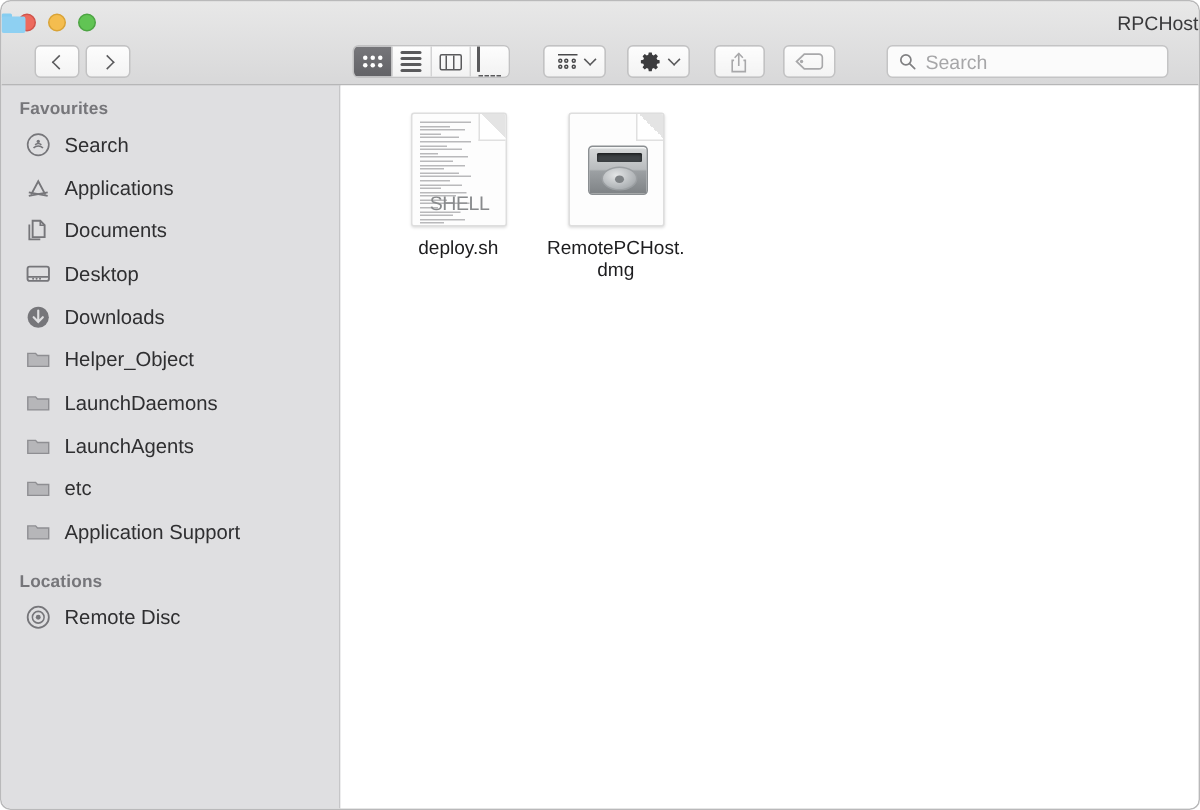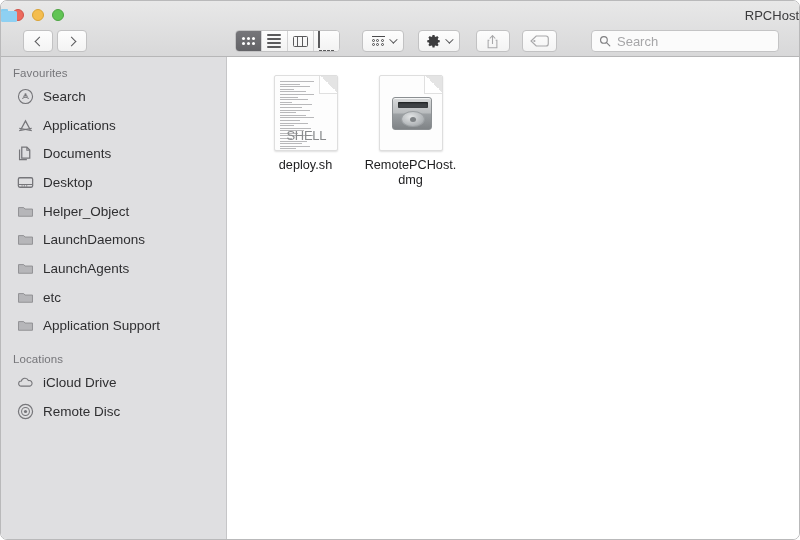--- a/index.html
+++ b/index.html
@@ -238,21 +238,21 @@
   
   .sidebar {
     flex: 0 0 226px;
     background: #dfdfe1;
     border-right: 1px solid #c6c6c8;
     padding-top: 10px;
     overflow: hidden;
   }
   .sb-header {
     font-size: 11.5px;
-    font-weight: normal;
+    font-weight: bold;
     color: #76767a;
     padding: 0 0 3px 12px;
     letter-spacing: 0.1px;
   }
   .sb-header.second { padding-top: 13px; }
   .sb-item {
     height: 28.7px;
     display: flex;
     align-items: center;
     gap: 9px;
@@ -553,20 +553,29 @@
             <rect x="1.6" y="4.4" width="16.8" height="11.2" rx="1.7" fill="none" stroke="currentColor" stroke-width="1.5"></rect>
             <path d="M1.6 12.4h16.8" stroke="currentColor" stroke-width="1.3" fill="none"></path>
             <circle cx="6" cy="14" r="0.8" fill="currentColor"></circle>
             <circle cx="8.7" cy="14" r="0.8" fill="currentColor"></circle>
             <circle cx="11.4" cy="14" r="0.8" fill="currentColor"></circle>
           </svg>
         </span>
         <span>Desktop</span>
       </div>
 
+      <div class="sb-item">
+        <span class="sb-ico">
+          <svg width="17" height="17" viewBox="0 0 20 20">
+            <circle cx="10" cy="10" r="8.3" fill="currentColor"></circle>
+            <path d="M10 4.8v8.4M6.4 10L10 13.7 13.6 10" fill="none" stroke="#dfdfe1" stroke-width="1.7" stroke-linecap="round"></path>
+          </svg>
+        </span>
+        <span>Downloads</span>
+      </div>
 
       <div class="sb-item">
         <span class="sb-ico">
           <svg width="17" height="17" viewBox="0 0 20 20">
             <path d="M1.8 5.4h6.1l1.5 1.7h8.8v8.5H1.8z" fill="#b6b6b9" stroke="#8e8e92" stroke-width="1.1"></path>
           </svg>
         </span>
         <span>Helper_Object</span>
       </div>
 
@@ -603,28 +612,20 @@
           <svg width="17" height="17" viewBox="0 0 20 20">
             <path d="M1.8 5.4h6.1l1.5 1.7h8.8v8.5H1.8z" fill="#b6b6b9" stroke="#8e8e92" stroke-width="1.1"></path>
           </svg>
         </span>
         <span>Application Support</span>
       </div>
 
 
       <div class="sb-header second">Locations</div>
 
-      <div class="sb-item">
-        <span class="sb-ico">
-          <svg width="17" height="17" viewBox="0 0 20 20">
-            <path d="M4.8 14.3a3 3 0 01.3-6 4.4 4.4 0 018.3-.6 2.9 2.9 0 011.8 6.6z" fill="none" stroke="currentColor" stroke-width="1.3"></path>
-          </svg>
-        </span>
-        <span>iCloud Drive</span>
-      </div>
 
       <div class="sb-item">
         <span class="sb-ico">
           <svg width="17" height="17" viewBox="0 0 20 20">
             <circle cx="10" cy="10" r="8.3" fill="none" stroke="currentColor" stroke-width="1.4"></circle>
             <circle cx="10" cy="10" r="4.6" fill="none" stroke="currentColor" stroke-width="1.2"></circle>
             <circle cx="10" cy="10" r="1.9" fill="currentColor"></circle>
           </svg>
         </span>
         <span>Remote Disc</span>

